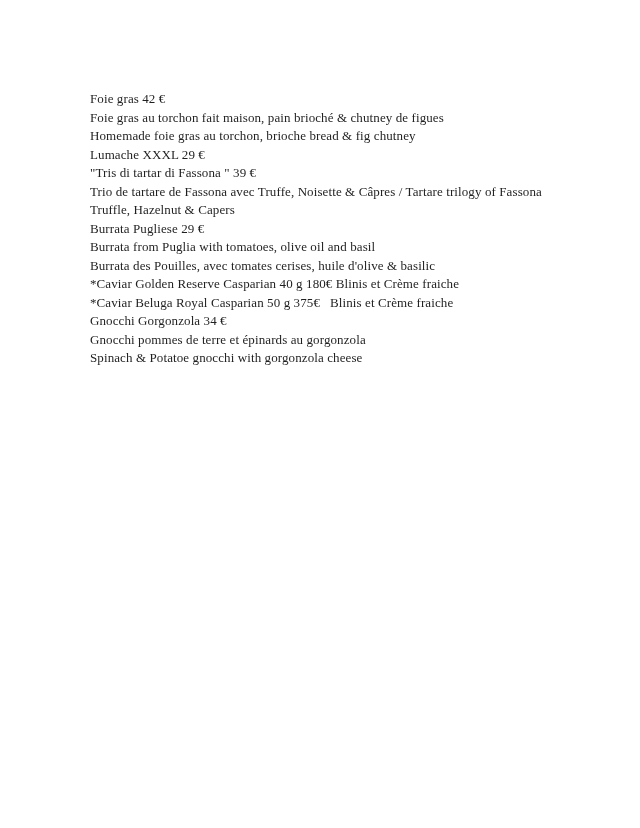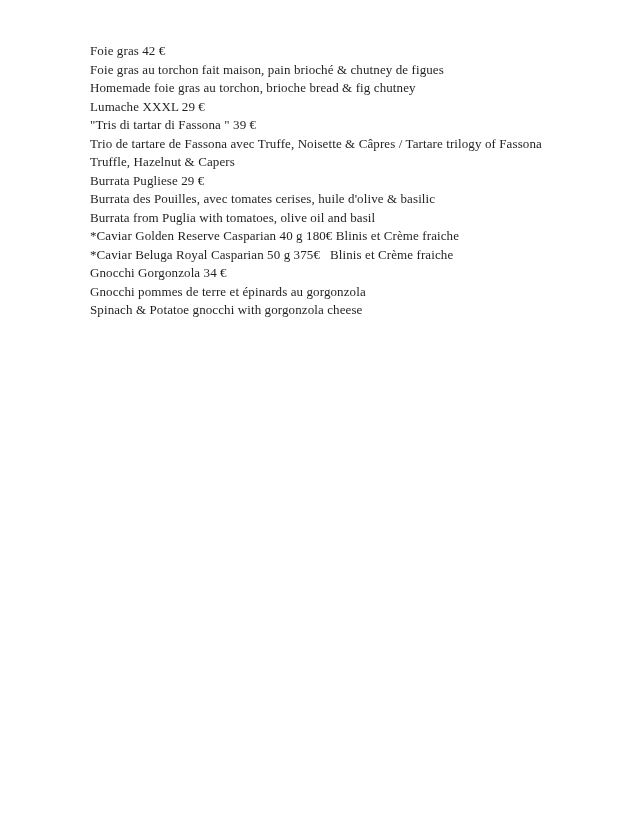--- a/index.html
+++ b/index.html
@@ -9,21 +9,21 @@
   }
   .page {
     position: relative;
     width: 640px;
     height: 828px;
     background: #ffffff;
     overflow: hidden;
     font-family: "Liberation Serif", "DejaVu Serif", serif;
     color: #1f1f1f;
     box-sizing: border-box;
-    padding: 42px 55px 40px 90px;
+    padding: 90px 55px 40px 90px;
   }
   .section {
   }
   .section:first-child {
     margin-top: 0;
   }
   
   .section:nth-child(6) {
   }
   
@@ -52,22 +52,22 @@
     <div class="section">
       <div class="line">Lumache XXXL 29 €</div>
     </div>
     <div class="section">
       <div class="line">"Tris di tartar di Fassona " 39 €</div>
       <div class="line">Trio de tartare de Fassona avec Truffe, Noisette &amp; Câpres / Tartare trilogy of Fassona</div>
       <div class="line">Truffle, Hazelnut &amp; Capers</div>
     </div>
     <div class="section">
       <div class="line">Burrata Pugliese 29 €</div>
+      <div class="line">Burrata from Puglia with tomatoes, olive oil and basil</div>
       <div class="line">Burrata des Pouilles, avec tomates cerises, huile d'olive &amp; basilic</div>
-      <div class="line">Burrata from Puglia with tomatoes, olive oil and basil</div>
     </div>
     <div class="section">
       <div class="line">*Caviar Golden Reserve Casparian 40 g 180€ Blinis et Crème fraiche</div>
     </div>
     <div class="section">
       <div class="line">*Caviar Beluga Royal Casparian 50 g 375€   Blinis et Crème fraiche</div>
     </div>
     <div class="section">
       <div class="line">Gnocchi Gorgonzola 34 €</div>
       <div class="line">Gnocchi pommes de terre et épinards au gorgonzola</div>

